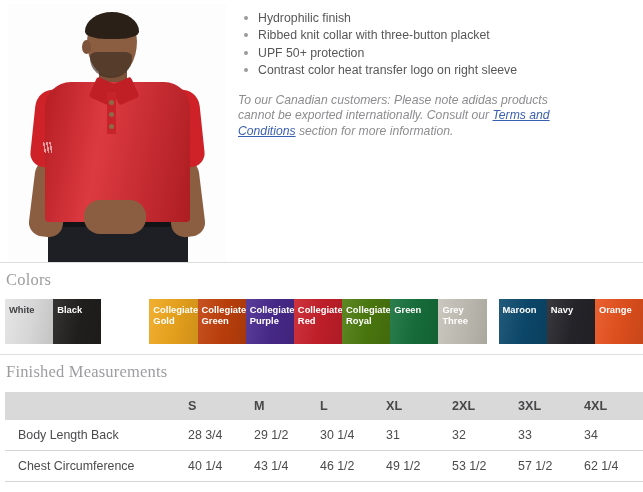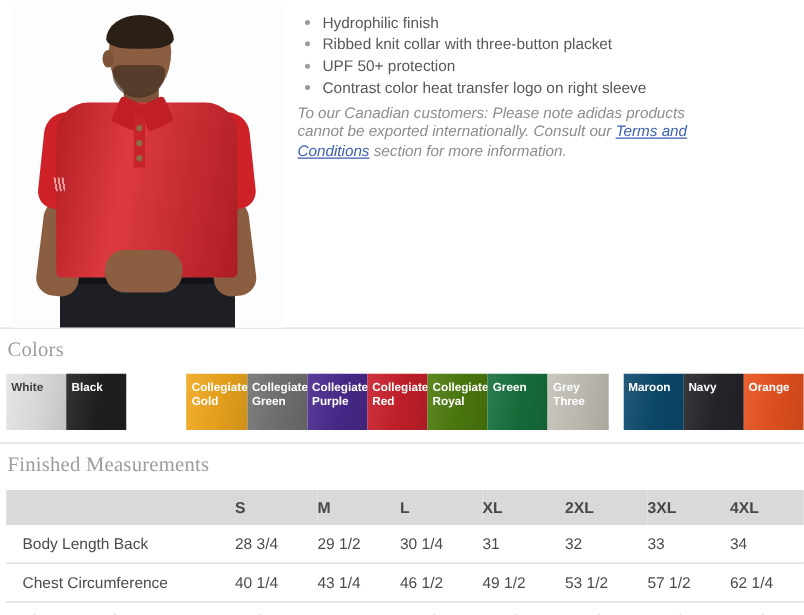--- a/index.html
+++ b/index.html
@@ -145,21 +145,21 @@
     content: "";
     position: absolute;
     left: 6px;
     top: 6px;
     width: 4px;
     height: 4px;
     border-radius: 50%;
     background: #9b9b9e;
   }
   .note {
-    margin-top: 4px;
+    margin-top: 14px;
     font-style: italic;
     font-size: 12.2px;
     line-height: 15.8px;
     color: #8d8d90;
     max-width: 322px;
   }
   .note a {
     color: #3b5fb0;
     text-decoration: underline;
     font-style: italic;
@@ -279,21 +279,21 @@
   </div>
 </div>
 
 <div class="divider"></div>
 <div class="section-heading">Colors</div>
 
 <div class="swatch-row">
   <div class="swatch dark-text" style="background-color: rgb(227, 227, 227);"><span class="sw-label">White</span></div>
   <div class="swatch" style="background-color: rgb(34, 31, 31);"><span class="sw-label">Black</span></div>
   <div class="swatch" style="background-color: rgb(240, 168, 30); margin-left: 48px;"><span class="sw-label">Collegiate Gold</span></div>
-  <div class="swatch" style="background-color: #737373;"><span class="sw-label">Collegiate Green</span></div>
+  <div class="swatch" style="background-color: #c2410c;"><span class="sw-label">Collegiate Green</span></div>
   <div class="swatch" style="background-color: rgb(74, 42, 143);"><span class="sw-label">Collegiate Purple</span></div>
   <div class="swatch" style="background-color: rgb(201, 32, 43);"><span class="sw-label">Collegiate Red</span></div>
   <div class="swatch" style="background-color: #4d7c0f;"><span class="sw-label">Collegiate Royal</span></div>
   <div class="swatch" style="background-color: rgb(23, 113, 60);"><span class="sw-label">Green</span></div>
   <div class="swatch" style="background-color: rgb(197, 194, 184);"><span class="sw-label">Grey Three</span></div>
   <div class="swatch" style="background-color: #0c4a6e; margin-left: 12px;"><span class="sw-label">Maroon</span></div>
   <div class="swatch" style="background-color: rgb(38, 37, 43);"><span class="sw-label">Navy</span></div>
   <div class="swatch" style="background-color: rgb(232, 82, 30);"><span class="sw-label">Orange</span></div>
 </div>
 

